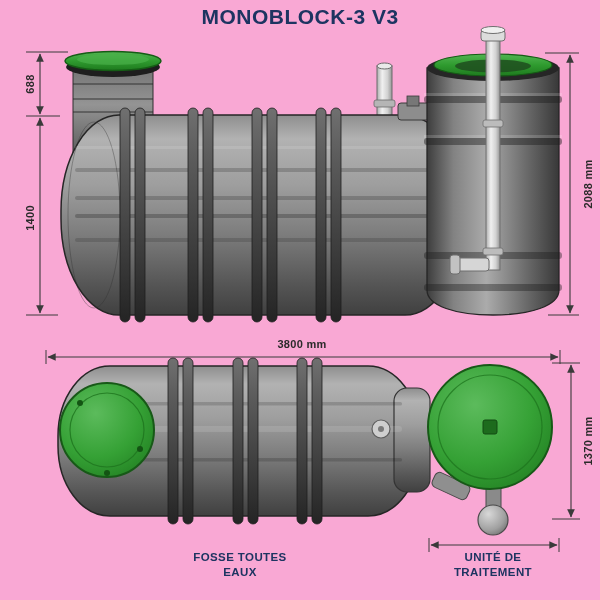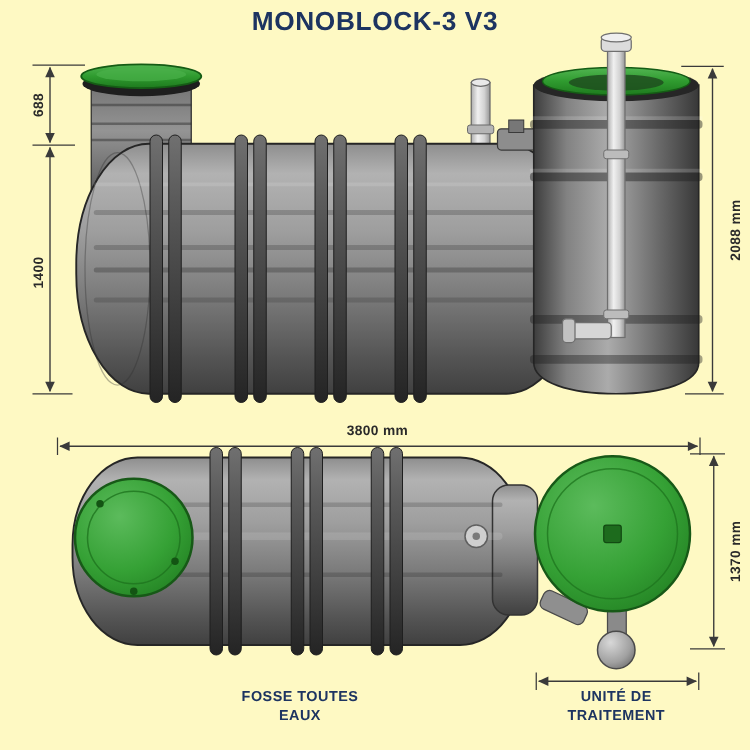--- a/index.html
+++ b/index.html
@@ -4,21 +4,21 @@
 <style>
   html, body {
     margin: 0;
     padding: 0;
     background: #ffffff;
   }
   .stage {
     position: relative;
     width: 600px;
     height: 600px;
-    background: #fef9c3;
+    background: #f9a8d4;
     font-family: "Liberation Sans", sans-serif;
     overflow: hidden;
   }
   svg { display: block; }
   .title-text {
     font-family: "Liberation Sans", sans-serif;
     font-weight: 700;
     font-size: 21px;
     fill: #1d3461;
     letter-spacing: 0.5px;

